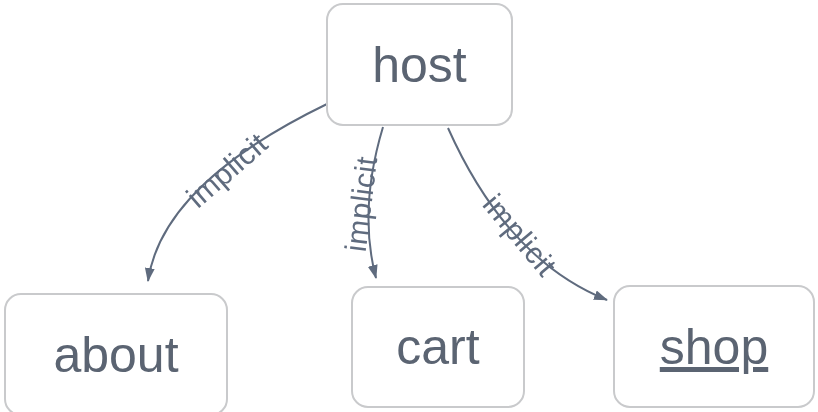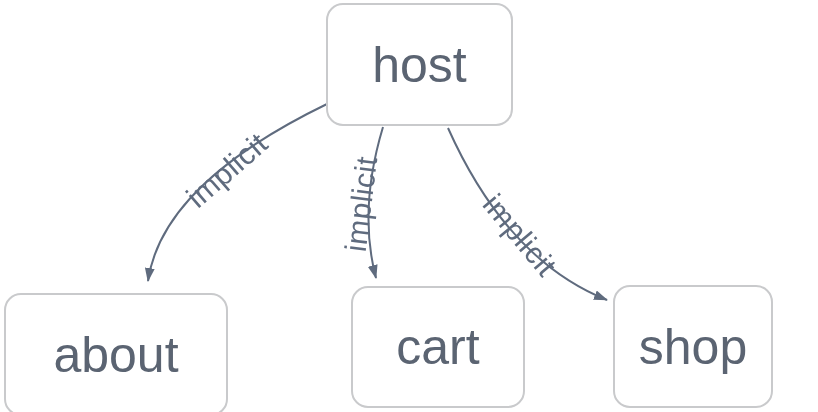--- a/index.html
+++ b/index.html
@@ -43,21 +43,21 @@
     display: flex;
     align-items: center;
     justify-content: center;
     color: #5b6472;
     font-size: 50px;
     line-height: 1;
   }
   .node-host  { left: 326px; top: 3px;   width: 187px; height: 123px; }
   .node-about { left: 4px;   top: 293px; width: 224px; height: 123px; }
   .node-cart  { left: 333px; top: 286px; width: 174px; height: 122px; margin-left: 18px; }
-  .node-shop  { left: 613px; top: 285px; width: 160px; height: 123px; }
+  .node-shop  { left: 613px; top: 285px; width: 202px; height: 123px; text-decoration: underline; }
 </style>
 </head>
 <body>
 
 <div class="canvas">
 
   <svg class="edge-layer" width="818" height="412" viewBox="0 0 818 412" xmlns="http://www.w3.org/2000/svg">
     <defs>
       <marker id="arrowhead" markerUnits="userSpaceOnUse" markerWidth="14" markerHeight="10" viewBox="0 0 14 10" refX="13" refY="5" orient="auto">
         <path d="M0,0 L14,5 L0,10 Z" fill="#5f6b7e"></path>

